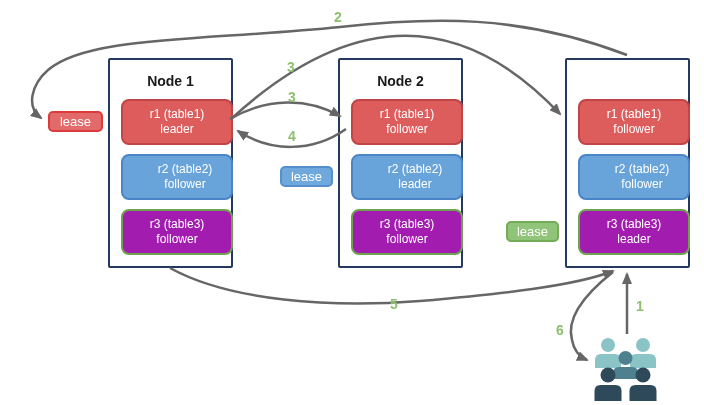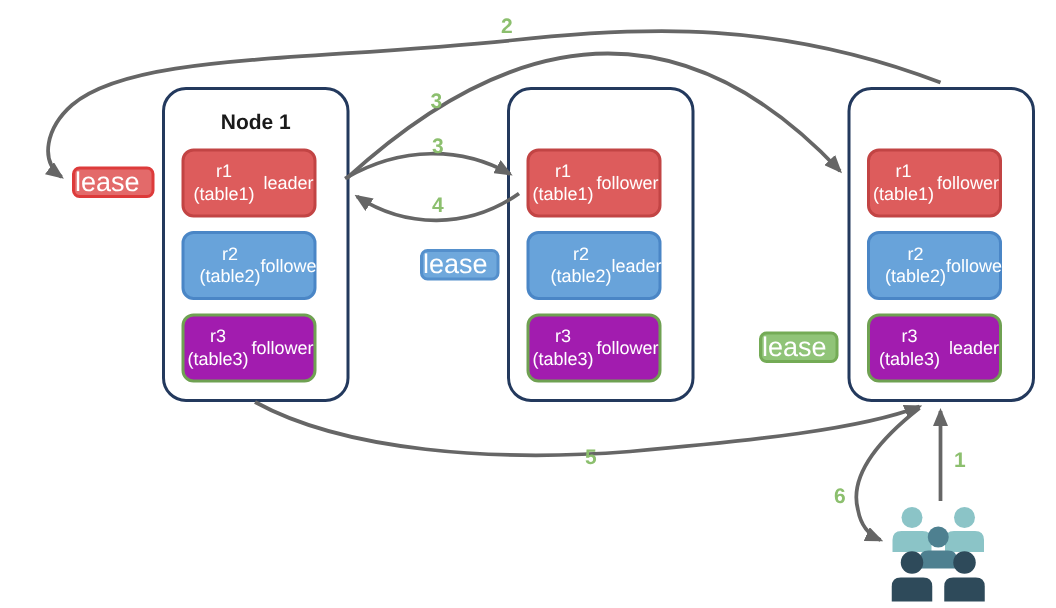--- a/index.html
+++ b/index.html
@@ -1,32 +1,32 @@
 <!DOCTYPE html>
 <html><head>
 <meta charset="utf-8">
 <style>
   html,body{margin:0;padding:0;background:#ffffff;}
   body{width:704px;height:405px;position:relative;overflow:hidden;
        font-family:"Liberation Sans","DejaVu Sans",sans-serif;}
   .canvas{position:absolute;inset:0;width:704px;height:405px;}
 
   .node{position:absolute;top:58px;width:125px;height:210px;background:#fff;
-        border:2px solid #23395d;border-radius:16px;box-sizing:border-box;z-index:1;}
+        border:2px solid #23395d;border-radius:2px;box-sizing:border-box;z-index:1;}
   .node-title{text-align:center;margin-top:13px;font-size:14px;font-weight:bold;color:#1a1a1a;}
-  .replica{position:absolute;left:11px;width:90px;height:46px;border-radius:8px;
+  .replica{position:absolute;left:11px;width:112px;height:46px;border-radius:8px;
            border:2px solid;box-sizing:border-box;color:#fff;font-size:12px;line-height:15px;
-           display:flex;align-items:center;justify-content:center;text-align:center;}
+           display:flex;flex-direction:column;align-items:center;justify-content:center;text-align:center;}
   .replica.red{background:#dd5c5c;border-color:#c24444;}
   .replica.blue{background:#68a3da;border-color:#4a86c6;padding-left:16px;}
   .replica.green{background:#a21caf;border-color:#6fa152;}
   .r-top{top:39px}.r-mid{top:94px}.r-bot{top:149px}
 
   .lease{position:absolute;height:21px;border-radius:5px;border:2px solid;box-sizing:border-box;
-         color:#fff;font-size:18px;line-height:17px;text-align:left;z-index:3;}
+         color:#fff;font-size:13px;line-height:17px;text-align:center;z-index:3;}
   .lease-red{left:48px;top:111px;width:55px;background:#e36a6a;border-color:#dd3b3b;}
   .lease-blue{left:280px;top:166px;width:53px;background:#6fa8dc;border-color:#5590cc;}
   .lease-green{left:506px;top:221px;width:53px;background:#90c478;border-color:#74ab56;}
 
   .step{position:absolute;font-size:14px;font-weight:bold;color:#8cbf6e;z-index:4;}
 
   svg.arrows{position:absolute;left:0;top:0;z-index:2;pointer-events:none;}
   svg.users{position:absolute;left:590px;top:333px;z-index:1;}
 </style>
 </head>
@@ -44,20 +44,21 @@
       <span>r2 (table2)</span>
       <span>follower</span>
     </div>
     <div class="replica green r-bot">
       <span>r3 (table3)</span>
       <span>follower</span>
     </div>
   </div>
 
   <div class="node" style="left:338px">
+    <div class="node-title">Node 2</div>
     <div class="replica red r-top">
       <span>r1 (table1)</span>
       <span>follower</span>
     </div>
     <div class="replica blue r-mid">
       <span>r2 (table2)</span>
       <span>leader</span>
     </div>
     <div class="replica green r-bot">
       <span>r3 (table3)</span>

